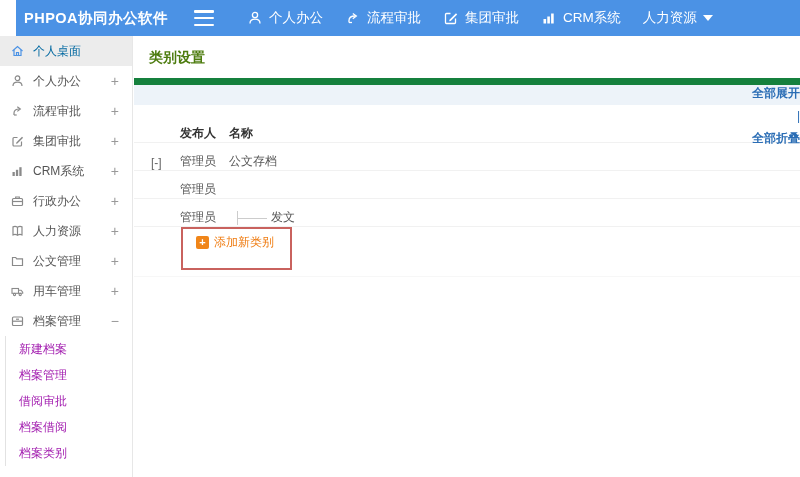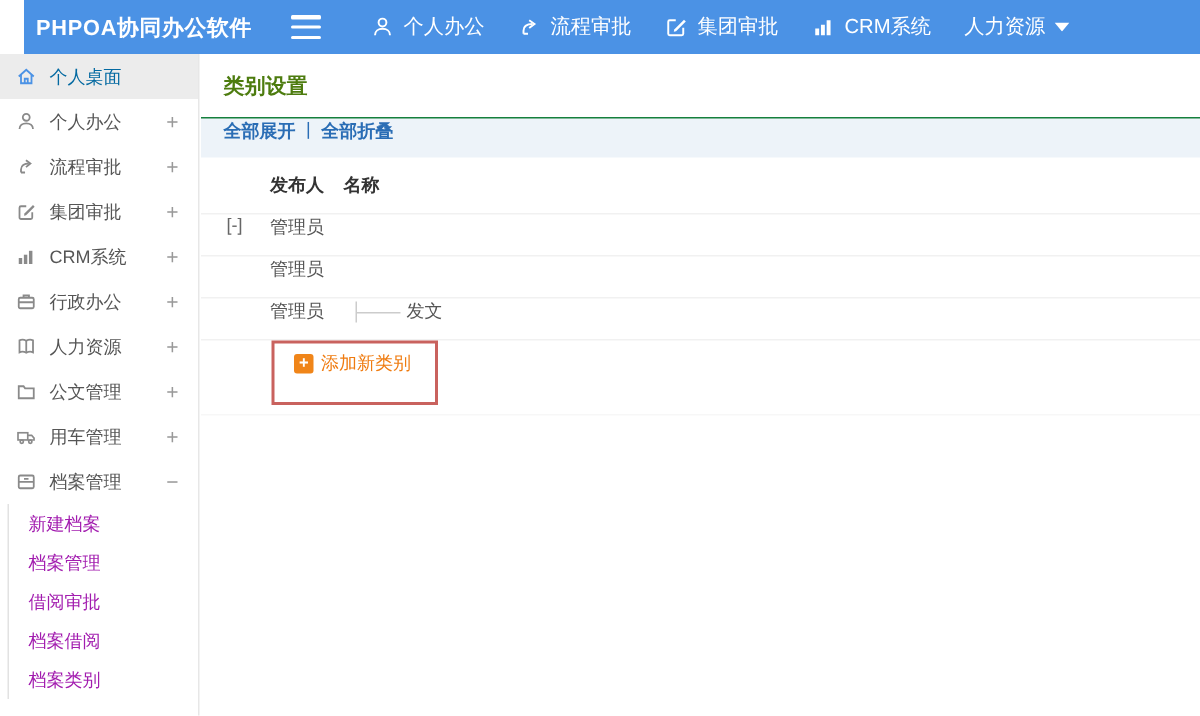--- a/index.html
+++ b/index.html
@@ -30,28 +30,28 @@
   .side-item .s-expand { color:#999; font-size:14px; line-height:1; }
   .submenu { margin-left:5px; border-left:1px solid #e2e2e2; }
   .sub-item { height:26px; line-height:26px; padding-left:13px; font-size:12px;
     color:#a21caf; cursor:pointer; }
 
   
   .main { position:absolute; left:134px; top:36px; width:666px; height:441px;
     background:#fff; }
   .page-title { padding:13px 0 11px 15px; font-size:14px; font-weight:bold;
     color:#4d7c0f; }
-  .toolbar { height:27px; background:#edf3f9; border-top:1px solid #15803d;
-    display:flex; align-items:flex-start; padding-left:15px; gap:7px;
-    font-size:12px; font-weight:bold; color:#2a6db5; }
+  .toolbar { height:27px; background:#edf3f9; border-top:7px solid #15803d;
+    display:flex; align-items:flex-end; padding-left:15px; gap:7px;
+    font-size:12px; font-weight:bold; color:#2a6db5;flex-direction:column; }
   .toolbar .tb-link { cursor:pointer; }
   .toolbar .tb-sep { color:#2a6db5; font-weight:normal; }
 
   .table { margin-top:10px; }
-  .t-row { display:flex; align-items:flex-start; height:28px;
+  .t-row { display:flex; align-items:flex-end; height:28px;
     border-bottom:1px solid #f1f1f1; font-size:12px; color:#555; }
   .t-row.header { color:#333; font-weight:bold; }
   .col-exp { width:46px; padding-left:17px; color:#666; }
   .col-pub { width:49px; }
   .col-name { flex:1; display:flex; align-items:center; }
   .tree-branch { display:inline-block; width:30px; height:14px; margin-left:8px;
     margin-right:4px; border-left:1px solid #ccc; position:relative; }
   .tree-branch::after { content:""; position:absolute; left:0; right:0; top:50%;
     border-top:1px solid #ccc; }
 
@@ -248,20 +248,23 @@
 
     <div class="t-row header">
       <div class="col-exp"></div>
       <div class="col-pub">发布人</div>
       <div class="col-name">名称</div>
     </div>
 
     <div class="t-row">
       <div class="col-exp">[-]</div>
       <div class="col-pub">管理员</div>
+      <div class="col-name">
+        <span>公文存档</span>
+      </div>
     </div>
 
     <div class="t-row">
       <div class="col-exp"></div>
       <div class="col-pub">管理员</div>
     </div>
 
     <div class="t-row">
       <div class="col-exp"></div>
       <div class="col-pub">管理员</div>

